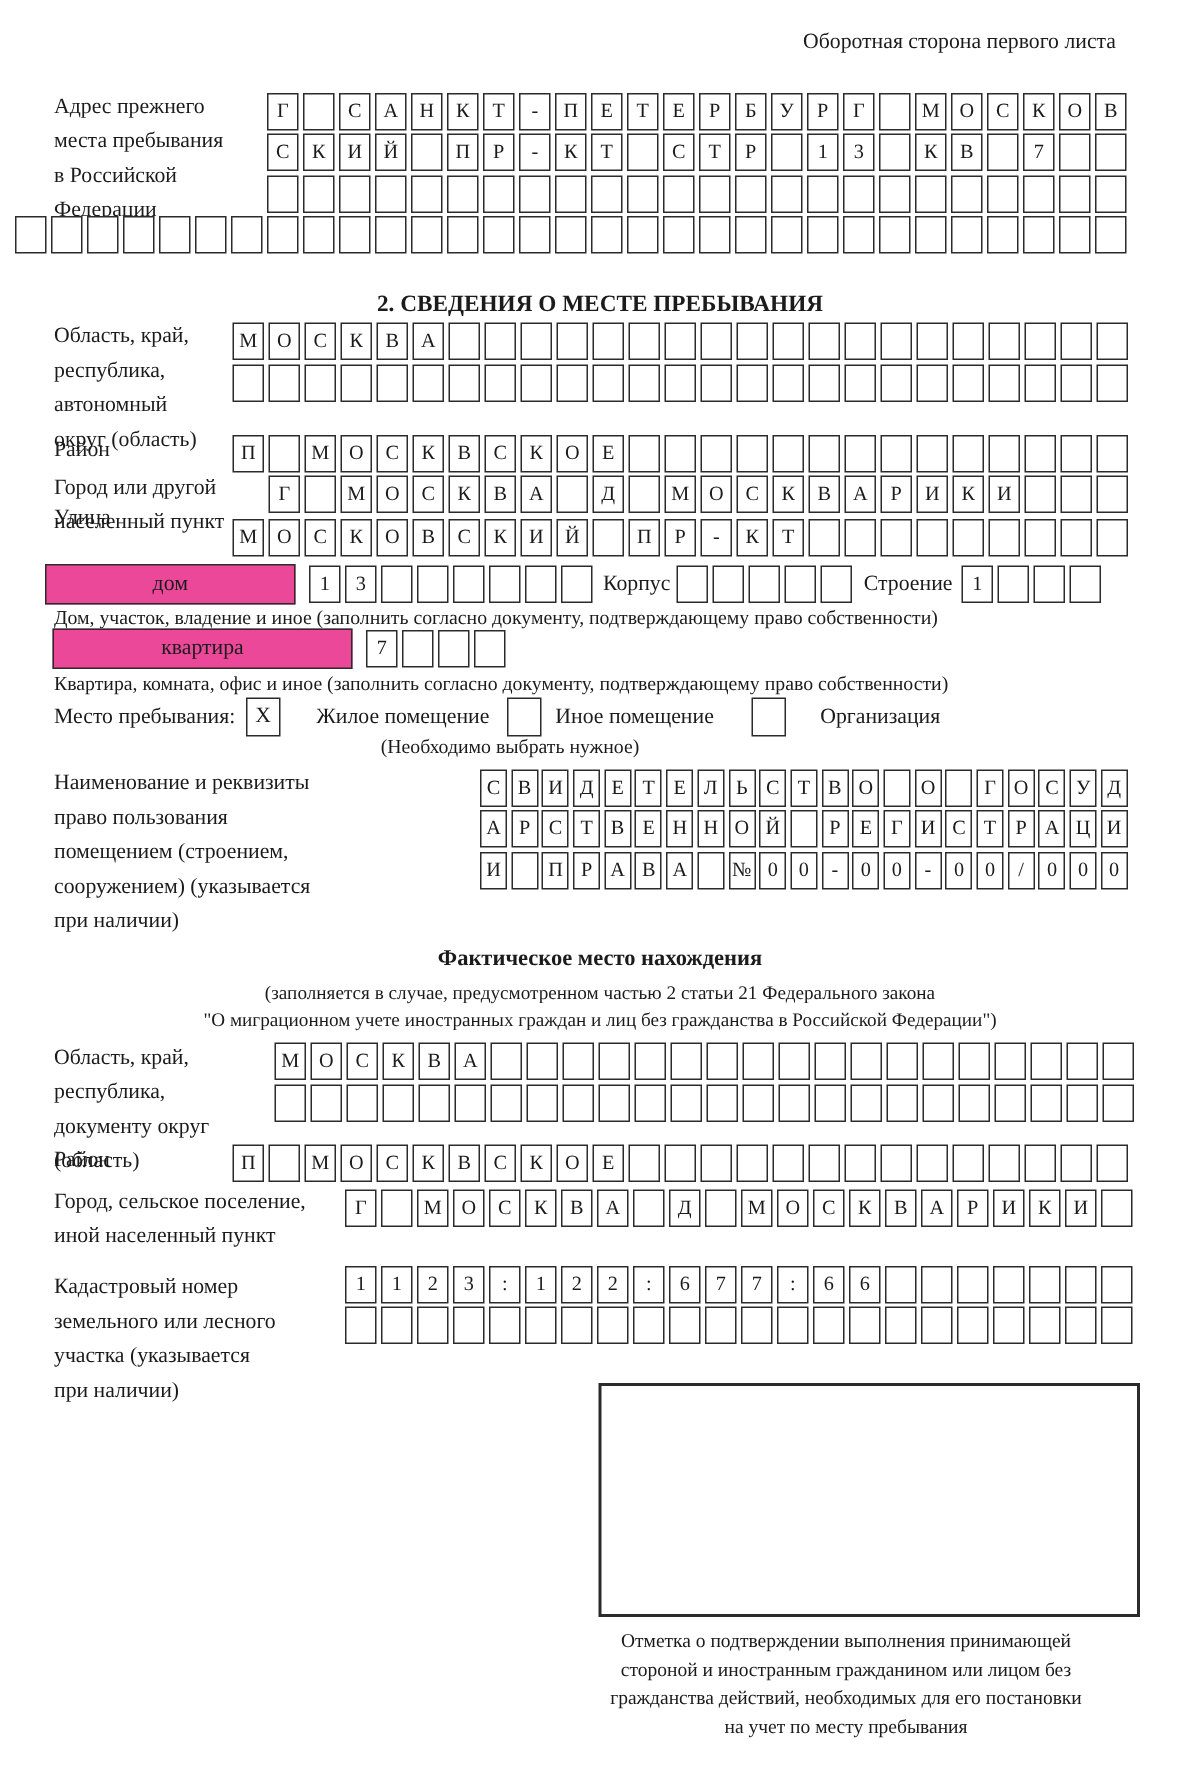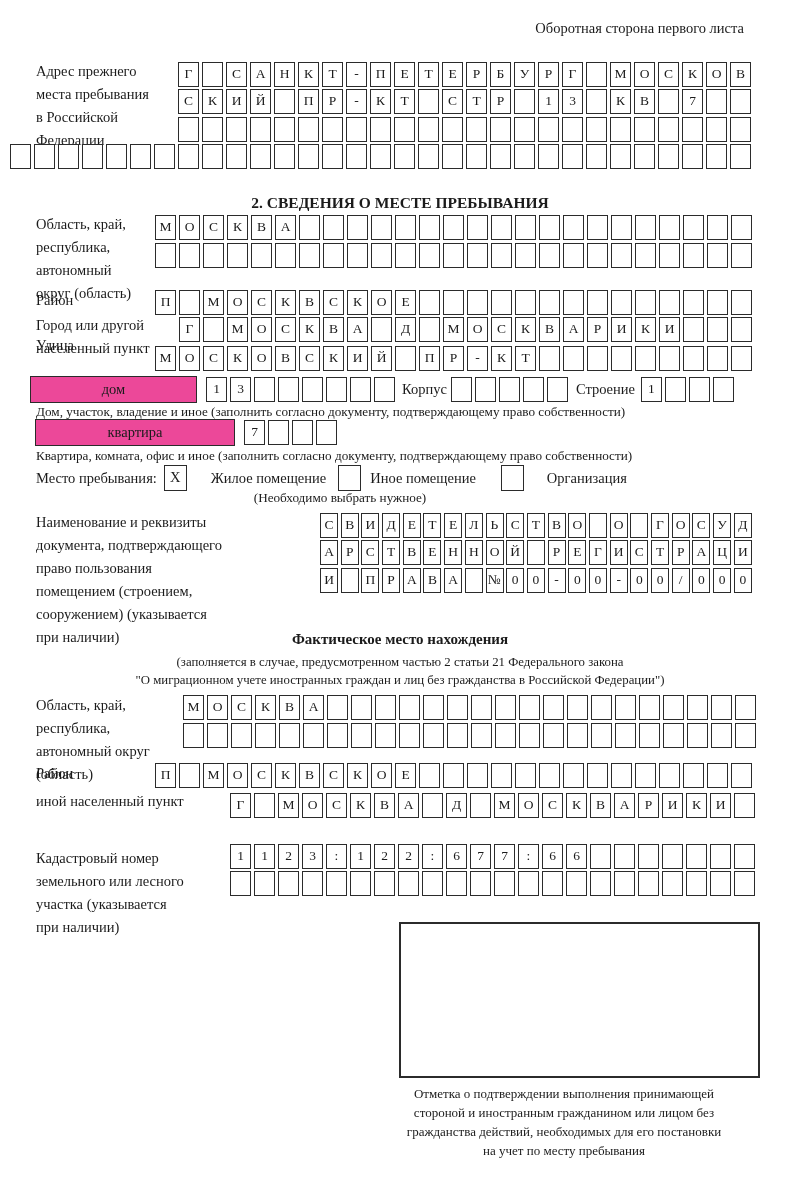--- a/index.html
+++ b/index.html
@@ -367,21 +367,20 @@
     <div class="inline-lbl" style="margin-left:24px;">Жилое помещение</div>
     <div class="chk" style="margin-left:12px;"></div>
     <div class="inline-lbl" style="margin-left:9px;">Иное помещение</div>
     <div class="chk" style="margin-left:25px;"></div>
     <div class="inline-lbl" style="margin-left:23px;">Организация</div>
   </div>
   <div class="caption" style="left:190px; top:490px; width:300px; text-align:center;">(Необходимо выбрать нужное)</div>
 
   <div class="lbl" style="left:36px; top:511px;">
     <div>Наименование и реквизиты</div>
-    <div>документа, подтверждающего</div>
     <div>право пользования</div>
     <div>помещением (строением,</div>
     <div>сооружением) (указывается</div>
     <div>при наличии)</div>
   </div>
   <div class="row narrow" style="left:320px; top:513px;">
       <span class="cell">С</span>
       <span class="cell">В</span>
       <span class="cell">И</span>
       <span class="cell">Д</span>
@@ -450,21 +449,21 @@
       <span class="cell">0</span>
     </div>
 
   <div class="sect-title" style="top:631px; font-size:15px;">Фактическое место нахождения</div>
   <div class="note" style="top:655px;">(заполняется в случае, предусмотренном частью 2 статьи 21 Федерального закона</div>
   <div class="note" style="top:673px;">"О миграционном учете иностранных граждан и лиц без гражданства в Российской Федерации")</div>
 
   <div class="lbl" style="left:36px; top:694px;">
     <div>Область, край,</div>
     <div>республика,</div>
-    <div>автономный округ</div>
+    <div>документу округ</div>
     <div>(область)</div>
   </div>
   <div class="row" style="left:183px; top:695px;">
       <span class="cell">М</span>
       <span class="cell">О</span>
       <span class="cell">С</span>
       <span class="cell">К</span>
       <span class="cell">В</span>
       <span class="cell">А</span>
       <span class="cell"></span>
@@ -538,20 +537,21 @@
       <span class="cell"></span>
       <span class="cell"></span>
       <span class="cell"></span>
       <span class="cell"></span>
       <span class="cell"></span>
       <span class="cell"></span>
       <span class="cell"></span>
     </div>
 
   <div class="lbl" style="left:36px; top:790px;">
+    <div>Город, сельское поселение,</div>
     <div>иной населенный пункт</div>
   </div>
   <div class="row" style="left:230px; top:793px;">
       <span class="cell">Г</span>
       <span class="cell"></span>
       <span class="cell">М</span>
       <span class="cell">О</span>
       <span class="cell">С</span>
       <span class="cell">К</span>
       <span class="cell">В</span>

